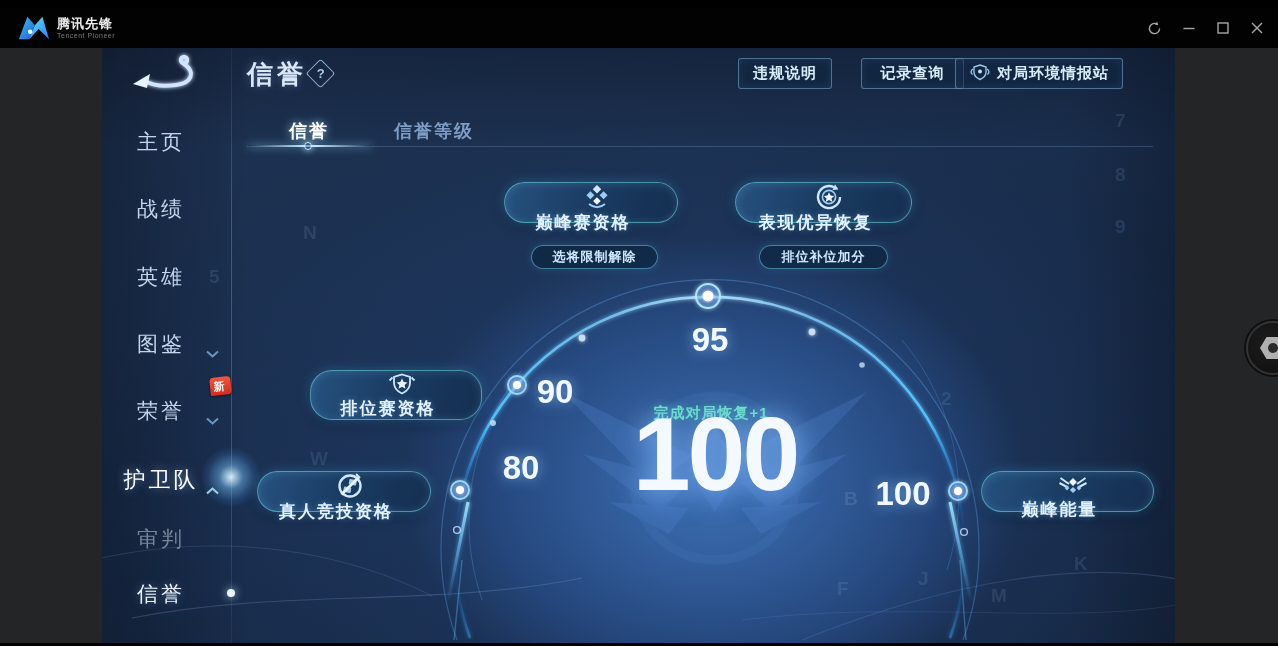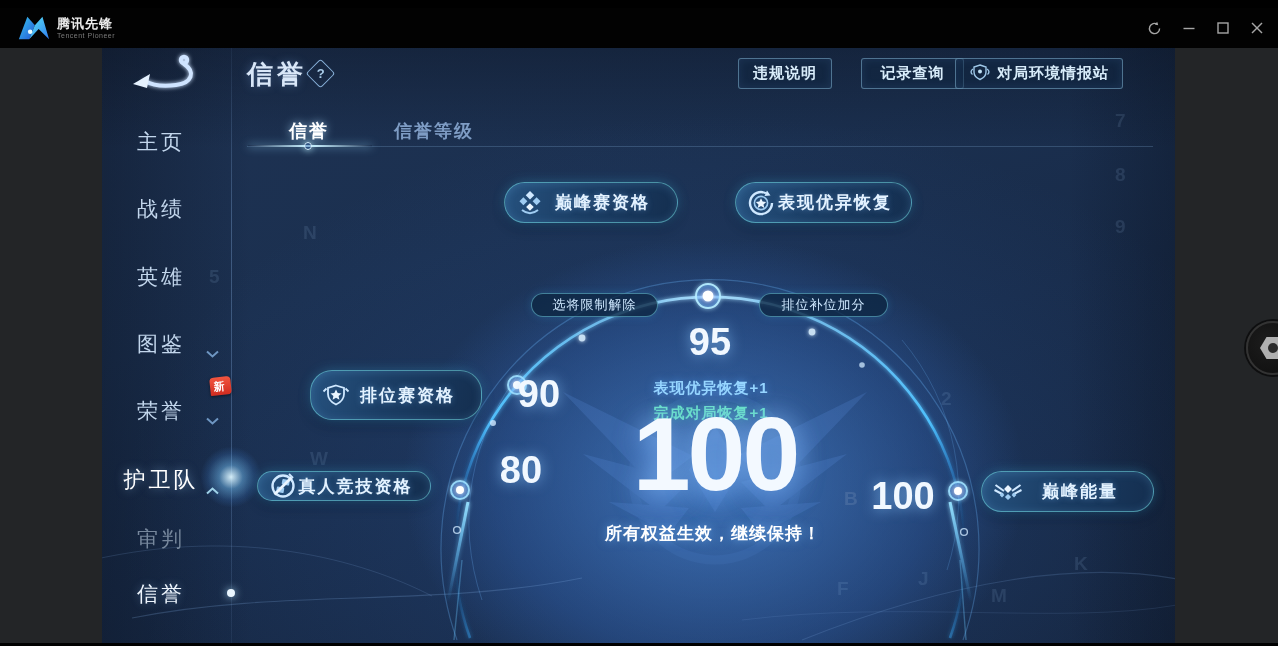--- a/index.html
+++ b/index.html
@@ -69,30 +69,30 @@
   .tab-line-active { position:absolute; left:146px; top:105px; width:124px; height:2px;
     background:linear-gradient(90deg, rgba(160,220,255,0), rgba(200,240,255,.95) 45%, rgba(200,240,255,.95) 55%, rgba(160,220,255,0));
     box-shadow:0 0 8px rgba(150,220,255,.8); }
   .tab-dot { position:absolute; left:202px; top:102px; width:8px; height:8px; border-radius:50%; border:1.5px solid #d9f2ff;
     background:rgba(40,90,160,.4); box-shadow:0 0 7px rgba(190,240,255,.95); }
 
   
   .pill { position:absolute; display:flex; align-items:center; border-radius:22px; cursor:pointer;
     background:linear-gradient(105deg, #26527f 0%, #1b3d64 45%, #142e4f 100%);
     border:1px solid rgba(118,226,234,.55);
-    box-shadow:0 0 12px rgba(70,190,240,.30), inset 0 1px 10px rgba(120,200,255,.20), 0 5px 12px rgba(0,10,30,.35); }
+    box-shadow:0 0 12px rgba(70,190,240,.30), inset 0 1px 10px rgba(120,200,255,.20), 0 5px 12px rgba(0,10,30,.35);flex-direction:column; }
   .pill .p-icon { margin-left:11px; display:flex; }
   .pill .p-label { flex:1; text-align:center; padding-right:16px; font-size:17px; font-weight:bold; letter-spacing:2px; color:#e3f2ff;
     text-shadow:0 0 6px rgba(120,190,255,.4); }
   .pill-sm { position:absolute; height:24px; border-radius:13px; background:rgba(13,38,66,.78); border:1px solid rgba(118,215,235,.5);
-    color:#cfe8ff; font-size:13px; font-weight:normal; letter-spacing:1px; display:flex; align-items:center; justify-content:center;
-    cursor:pointer; box-shadow:0 0 8px rgba(60,170,230,.22);margin-top:48px; }
-
-  
-  .mark { position:absolute; width:90px; text-align:center; font-size:38px; font-weight:bold; color:#f1f8ff;
+    color:#cfe8ff; font-size:13px; font-weight:bold; letter-spacing:1px; display:flex; align-items:center; justify-content:center;
+    cursor:pointer; box-shadow:0 0 8px rgba(60,170,230,.22); }
+
+  
+  .mark { position:absolute; width:90px; text-align:center; font-size:33px; font-weight:bold; color:#f1f8ff;
     text-shadow:0 0 14px rgba(140,200,255,.75); pointer-events:none; }
   .recov1 { position:absolute; left:509px; top:339px; width:200px; text-align:center; font-size:15px; font-weight:bold;
     letter-spacing:1px; color:#96d5ff; text-shadow:0 0 8px rgba(90,170,255,.6); pointer-events:none; }
   .recov2 { position:absolute; left:509px; top:364px; width:200px; text-align:center; font-size:15px; font-weight:bold;
     letter-spacing:1px; color:#69e3c8; text-shadow:0 0 8px rgba(70,220,190,.5); pointer-events:none; }
   .big-score { position:absolute; left:413px; top:362px; width:400px; text-align:center; font-size:104px; font-weight:bold;
     letter-spacing:-3px; color:#f3f9ff; line-height:1.0;
     text-shadow:0 0 28px rgba(150,200,255,.75), 0 8px 26px rgba(70,130,220,.55); pointer-events:none; }
   .status-text { position:absolute; left:431px; top:482px; width:360px; text-align:center; font-size:17px; font-weight:bold;
     letter-spacing:1px; color:#ffffff; text-shadow:0 0 10px rgba(120,190,255,.6); pointer-events:none; }
@@ -378,21 +378,21 @@
         <g stroke="#cfe8ff" stroke-width="1.8" fill="none">
           <path d="M14 3.5 L22 6 V12 C22 17 18.7 20.3 14 22.5 C9.3 20.3 6 17 6 12 V6 Z"></path>
           <path d="M4.5 6.5 L1.5 9.5 M23.5 6.5 L26.5 9.5"></path>
         </g>
         <polygon points="14,7.5 15.7,11.1 19.5,11.5 16.6,14 17.4,17.8 14,15.8 10.6,17.8 11.4,14 8.5,11.5 12.3,11.1" fill="#eaf5ff"></polygon>
       </svg>
     </span>
     <span class="p-label">排位赛资格</span>
   </div>
 
-  <div class="pill" style="left:155px;top:431px;width:174px;height:30px">
+  <div class="pill" style="left:155px;top:431px;width:174px;height:41px">
     <span class="p-icon">
       <svg width="28" height="28" viewBox="0 0 28 28">
         <circle cx="14" cy="14" r="10.5" fill="none" stroke="#cfe8ff" stroke-width="2.4"></circle>
         <rect x="13" y="7.5" width="7.5" height="5.5" rx="1" fill="#9fccf2" transform="rotate(10 16.7 10.2)"></rect>
         <rect x="7.5" y="15" width="7.5" height="5.5" rx="1" fill="#9fccf2" transform="rotate(10 11.2 17.7)"></rect>
         <line x1="5.5" y1="22.5" x2="22.5" y2="5.5" stroke="#eaf5ff" stroke-width="2.6"></line>
         <line x1="20" y1="2" x2="24" y2="6" stroke="#cfe8ff" stroke-width="2"></line>
       </svg>
     </span>
     <span class="p-label">真人竞技资格</span>
@@ -410,28 +410,26 @@
           <rect x="12.8" y="15.8" width="4.4" height="4.4" transform="rotate(45 15 18)" fill="#9fccf2"></rect>
           <rect x="7.3" y="14.3" width="3.4" height="3.4" transform="rotate(45 9 16)" fill="#9fccf2"></rect>
           <rect x="19.3" y="14.3" width="3.4" height="3.4" transform="rotate(45 21 16)" fill="#9fccf2"></rect>
         </g>
       </svg>
     </span>
     <span class="p-label">巅峰能量</span>
   </div>
 
   <div class="mark" style="left:563px;top:281px">95</div>
-  <div class="mark" style="left:392px;top:333px">90</div>
+  <div class="mark" style="left:408px;top:333px">90</div>
   <div class="mark" style="left:374px;top:409px">80</div>
   <div class="mark" style="left:756px;top:435px">100</div>
 
-  <div class="recov1">表现优异恢复+1</div>
   <div class="recov2">完成对局恢复+1</div>
   <div class="big-score">100</div>
-  <div class="status-text">所有权益生效，继续保持！</div>
 </div>
 </div>
 
 <div class="float-btn">
   <svg width="30" height="30" viewBox="0 0 30 30">
     <polygon points="15,2 26,8.5 26,21.5 15,28 4,21.5 4,8.5" fill="#b0b0b0" transform="rotate(90 15 15)"></polygon>
     <circle cx="15" cy="15" r="5" fill="#2c2c2c"></circle>
   </svg>
 </div>
 

